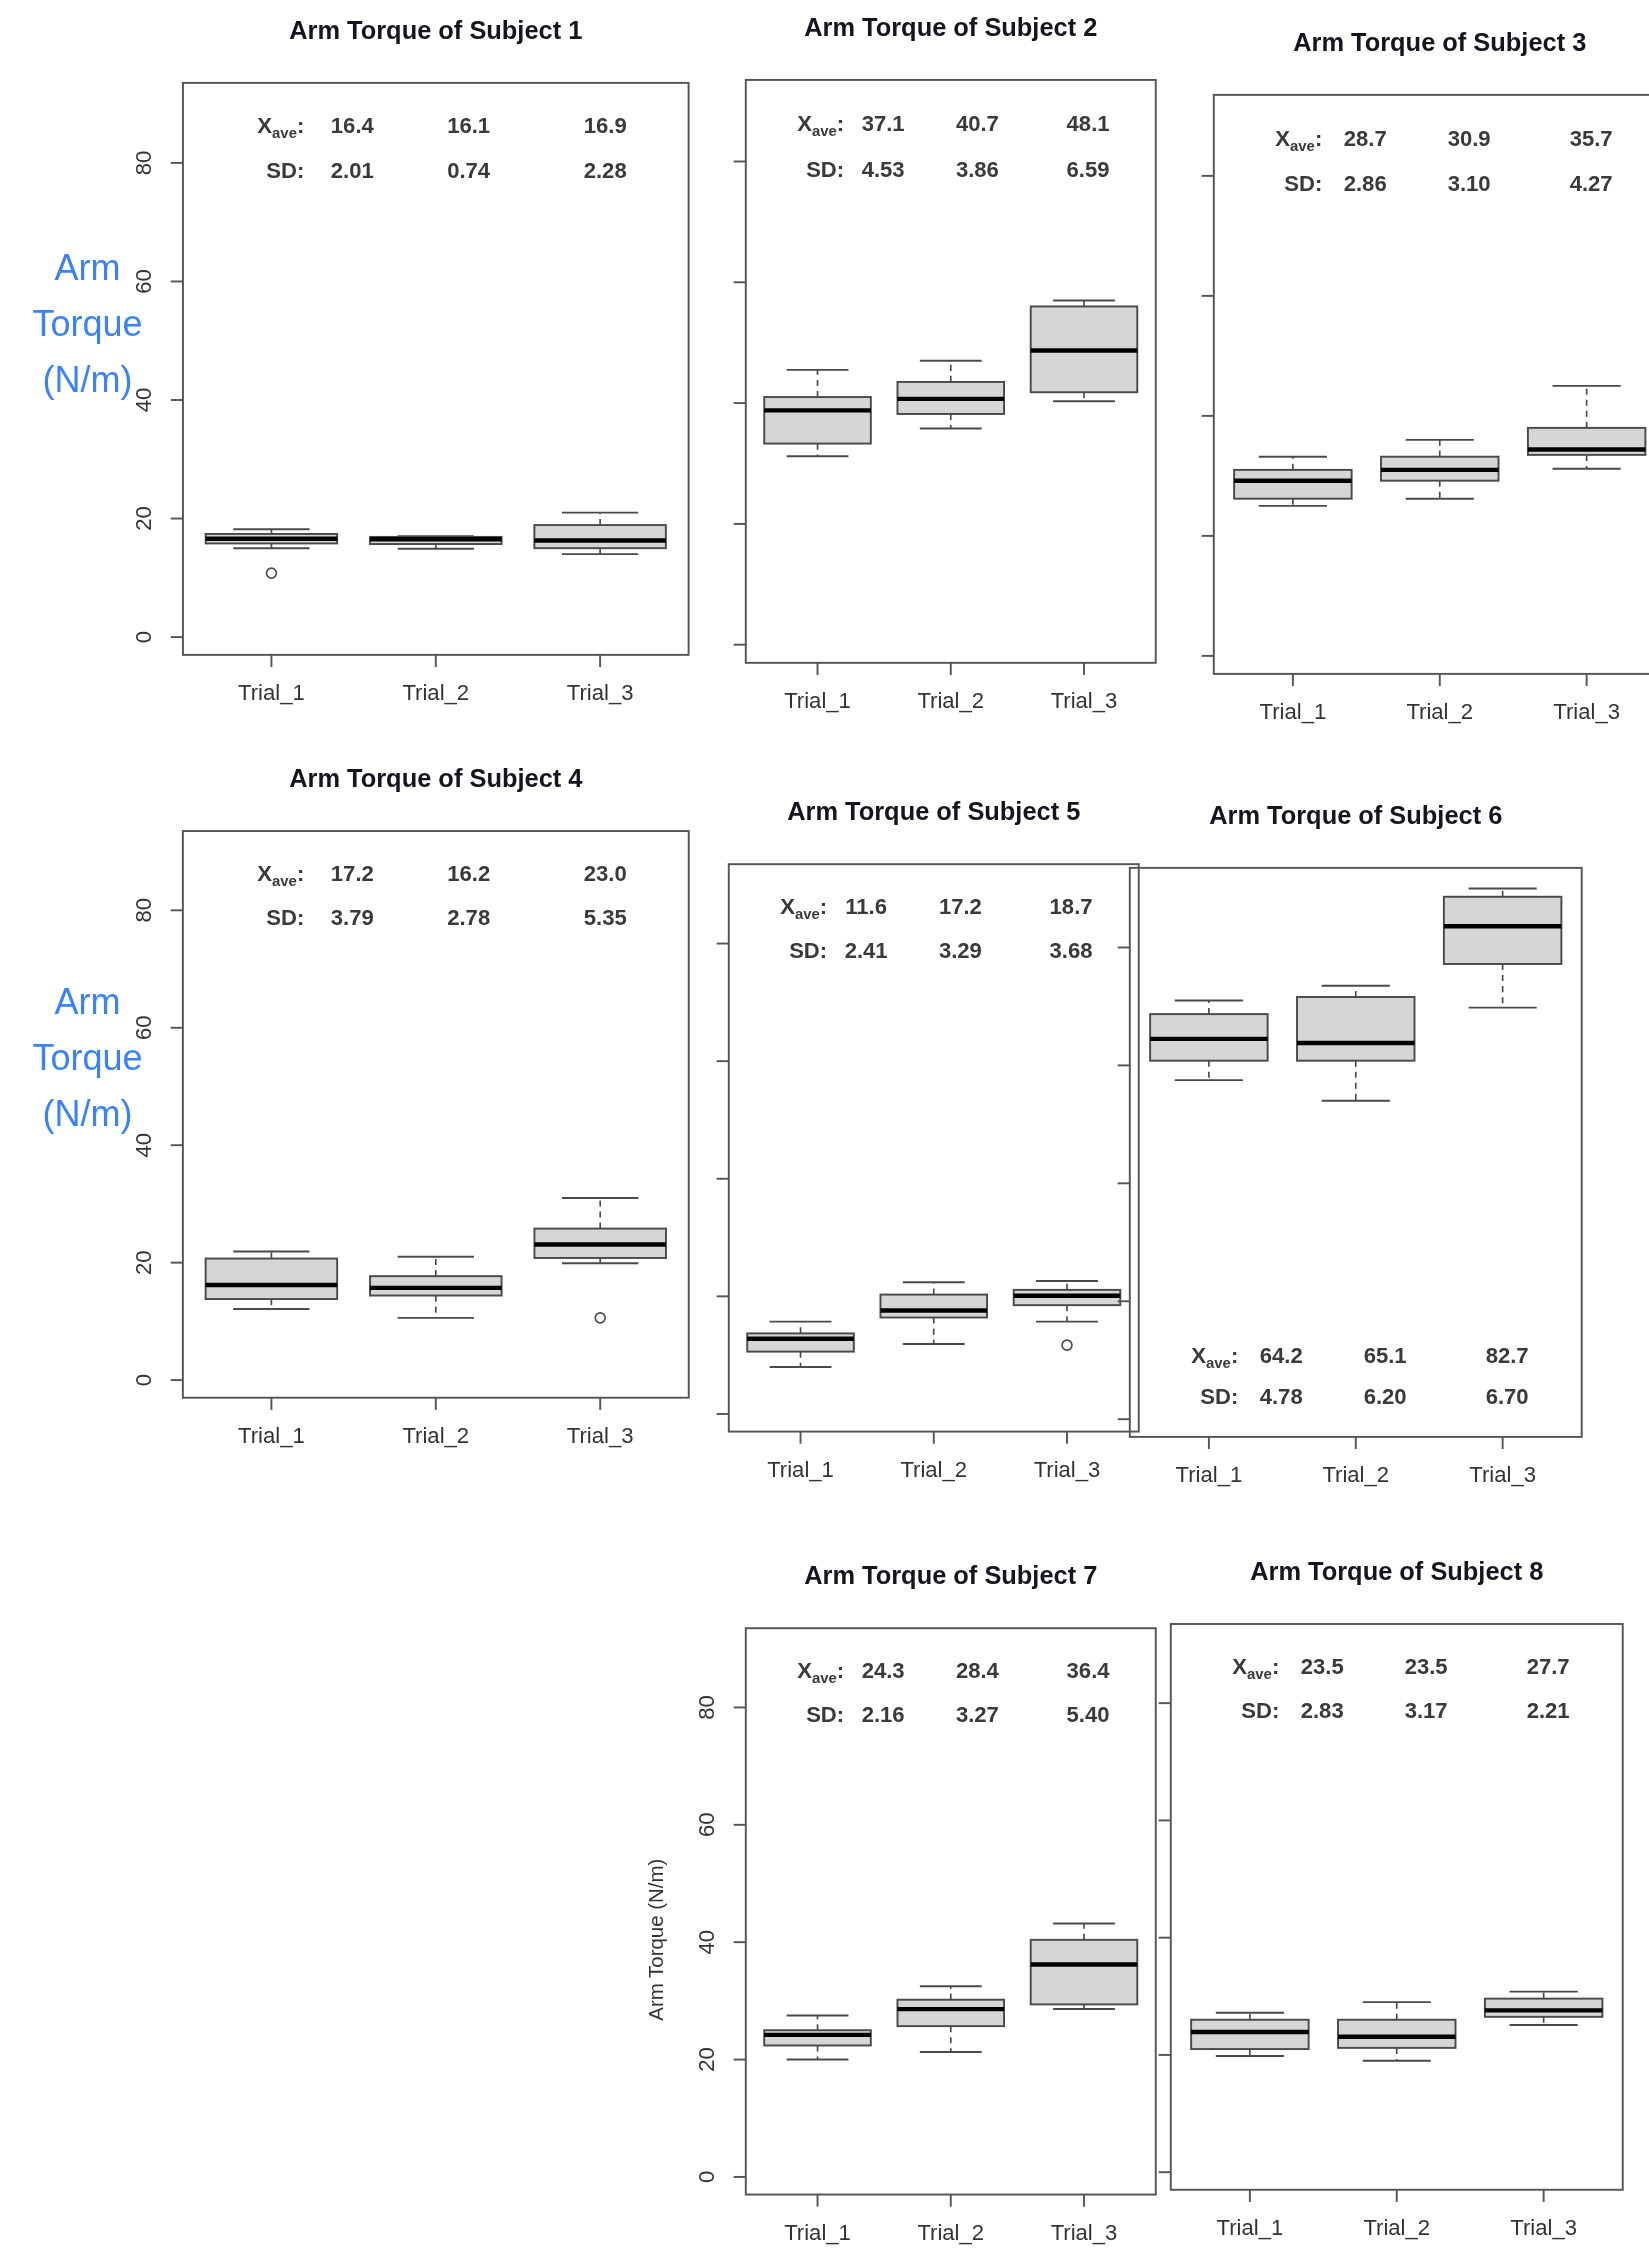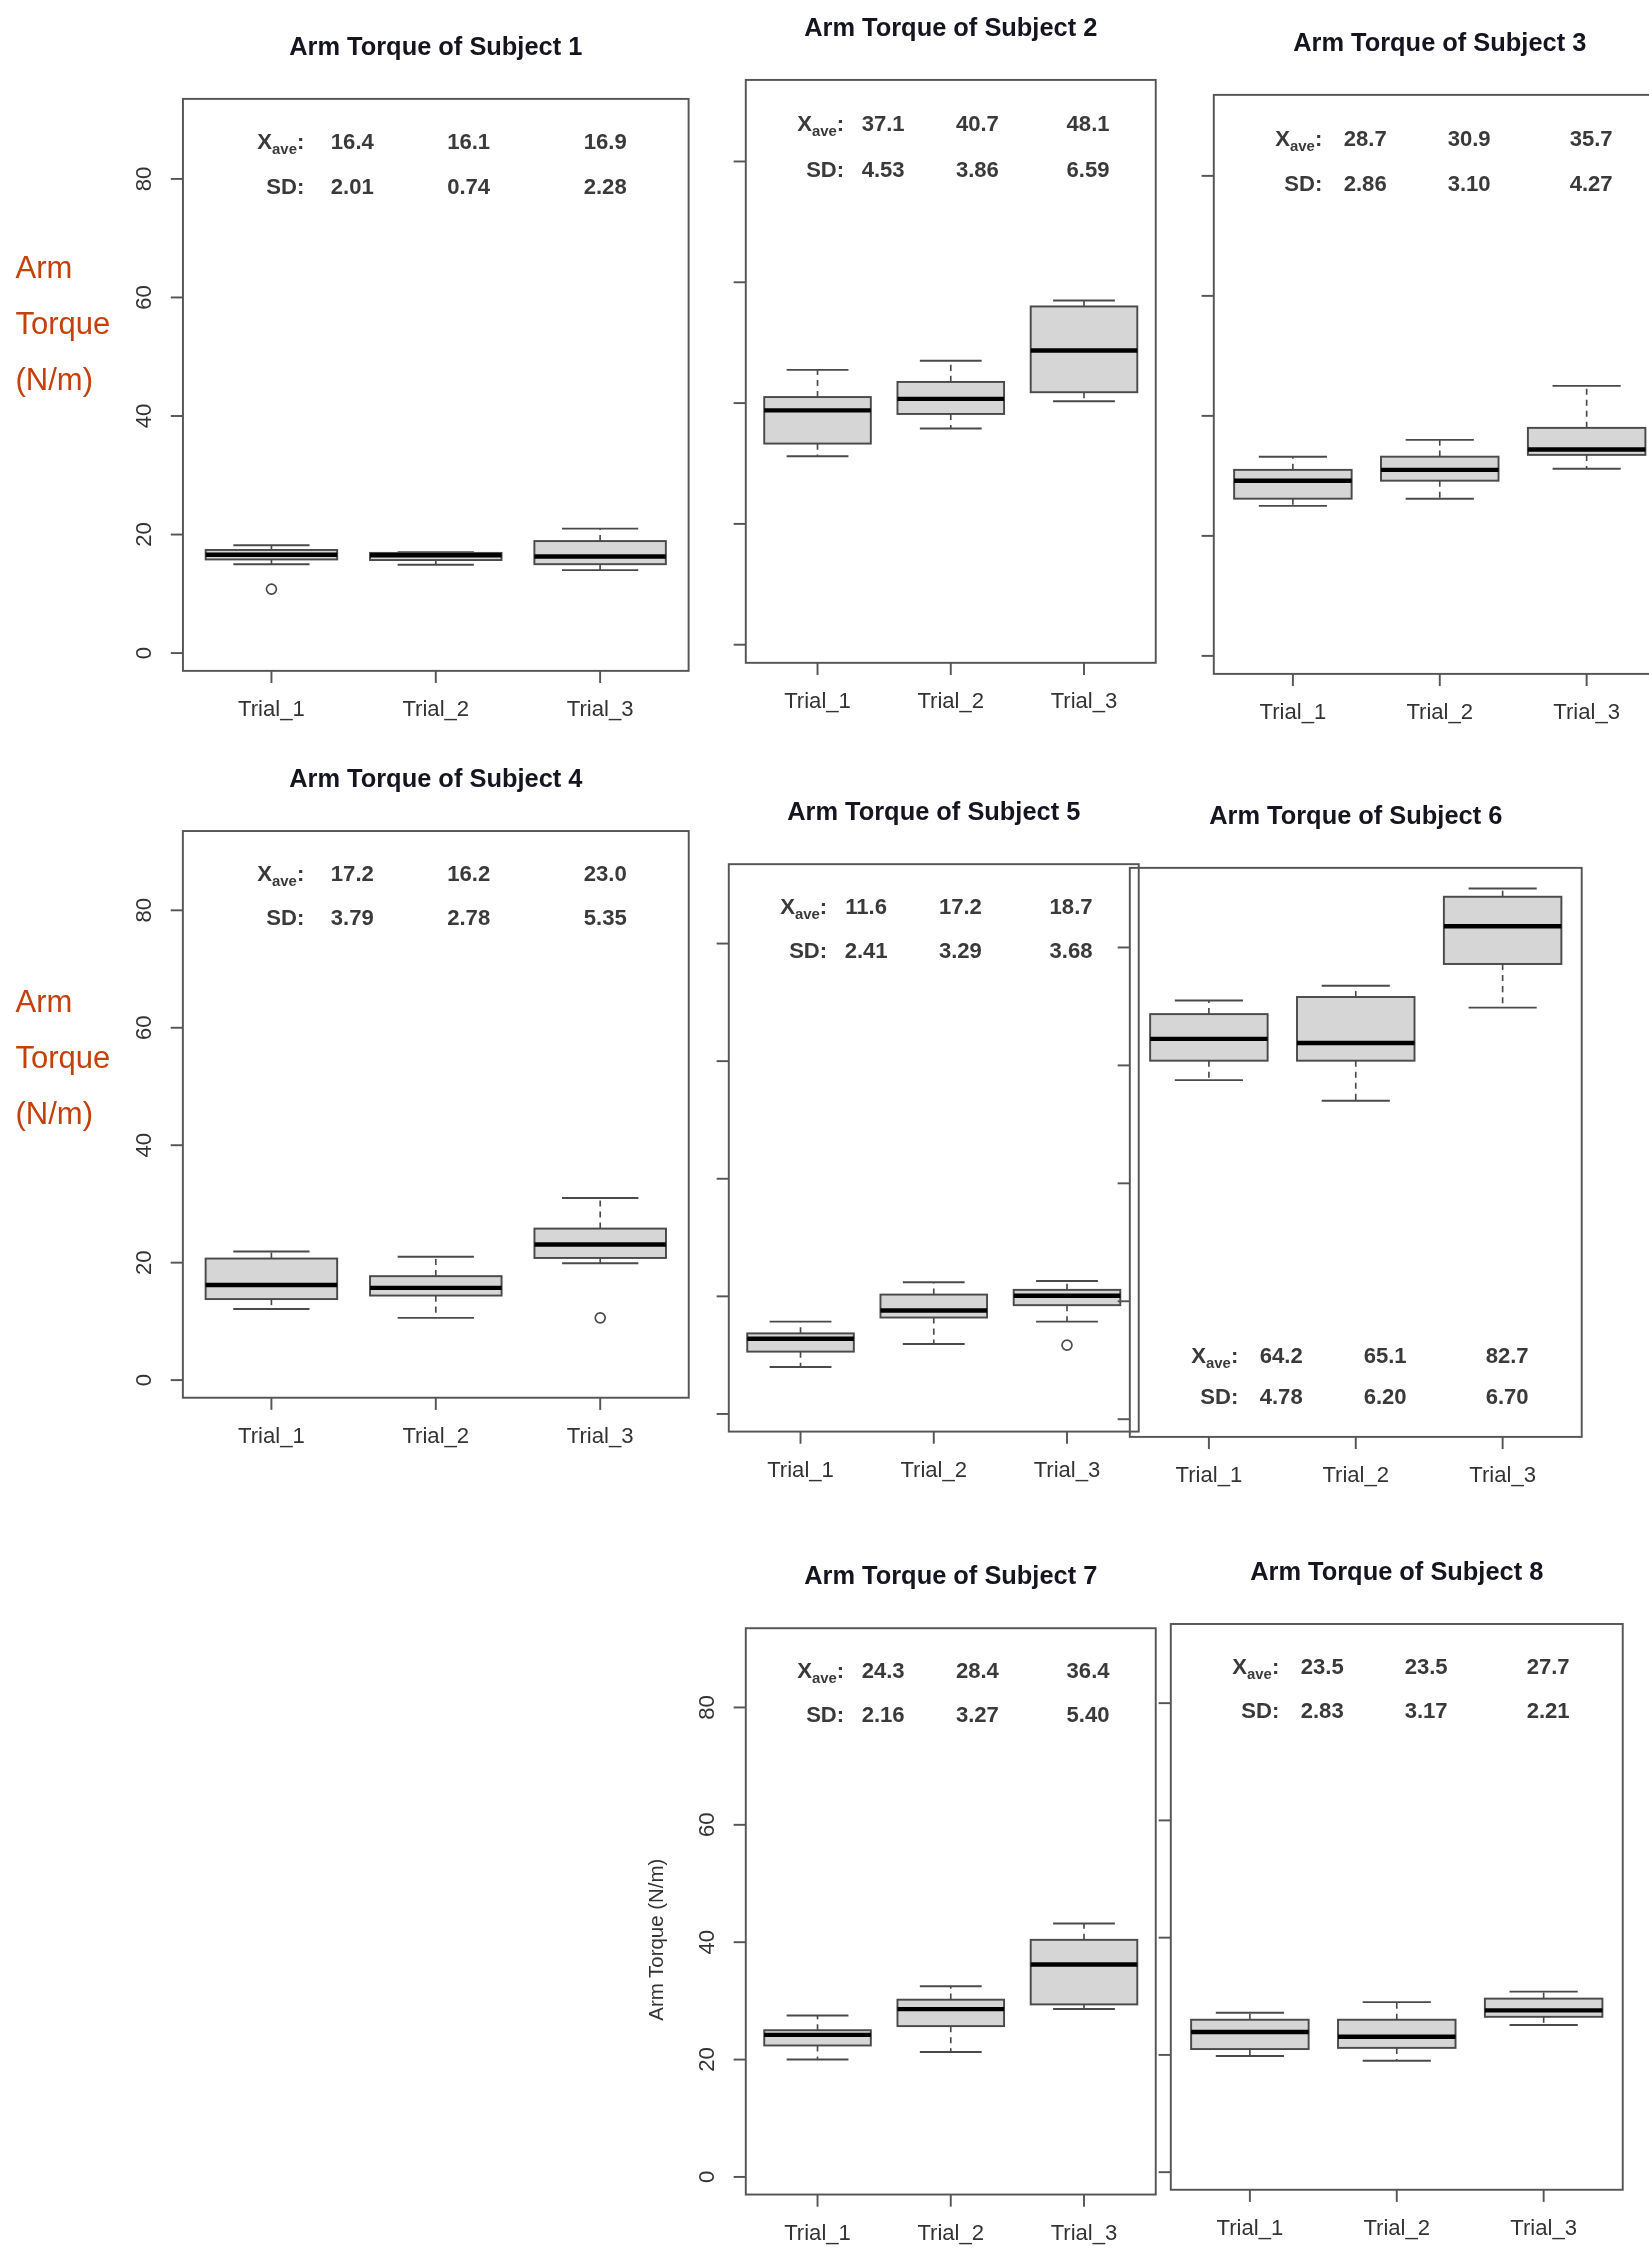--- a/index.html
+++ b/index.html
@@ -12,25 +12,26 @@
     position: relative;
     width: 1650px;
     height: 2250px;
     background: #ffffff;
     overflow: hidden;
   }
   .row-label {
     position: absolute;
     left: 15.5px;
     width: 144px;
-    color: #c2410c;
-    font-size: 31px;
+    color: #3b82f6;
+    font-size: 36px;
     line-height: 56px;
     font-weight: 400;
     letter-spacing: 0px;
+    text-align: center;
   }
   .row-label span { display: block; }
   .chart { position: absolute; }
   .chart svg { display: block; }
 </style>
 </head>
 <body>
 
 <div id="figure">
 
@@ -39,21 +40,21 @@
     <span>Torque</span>
     <span>(N/m)</span>
   </div>
 
   <div class="row-label" style="top:974px;">
     <span>Arm</span>
     <span>Torque</span>
     <span>(N/m)</span>
   </div>
 
-  <div class="chart" style="left: 64px; top: 16px;">
+  <div class="chart" style="left: 64px; top: 0;">
       <svg width="638" height="735" viewBox="0 0 1154 1330">
         <text x="672.5" y="70" text-anchor="middle" font-size="46" font-weight="bold" fill="#15151f" font-family="&quot;Liberation Sans&quot;, sans-serif">Arm Torque of Subject 1</text>
         <rect x="215" y="150" width="915" height="1035" fill="none" stroke="#555555" stroke-width="3.5"></rect>
         <line x1="193" y1="1152.823834196891" x2="215" y2="1152.823834196891" stroke="#555555" stroke-width="3.5"></line>
         <text x="157" y="1152.823834196891" text-anchor="middle" font-size="40" fill="#333333" transform="rotate(-90 157 1152.823834196891)" font-family="&quot;Liberation Sans&quot;, sans-serif">0</text>
         <line x1="193" y1="938.3160621761658" x2="215" y2="938.3160621761658" stroke="#555555" stroke-width="3.5"></line>
         <text x="157" y="938.3160621761658" text-anchor="middle" font-size="40" fill="#333333" transform="rotate(-90 157 938.3160621761658)" font-family="&quot;Liberation Sans&quot;, sans-serif">20</text>
         <line x1="193" y1="723.8082901554404" x2="215" y2="723.8082901554404" stroke="#555555" stroke-width="3.5"></line>
         <text x="157" y="723.8082901554404" text-anchor="middle" font-size="40" fill="#333333" transform="rotate(-90 157 723.8082901554404)" font-family="&quot;Liberation Sans&quot;, sans-serif">40</text>
         <line x1="193" y1="509.30051813471505" x2="215" y2="509.30051813471505" stroke="#555555" stroke-width="3.5"></line>

